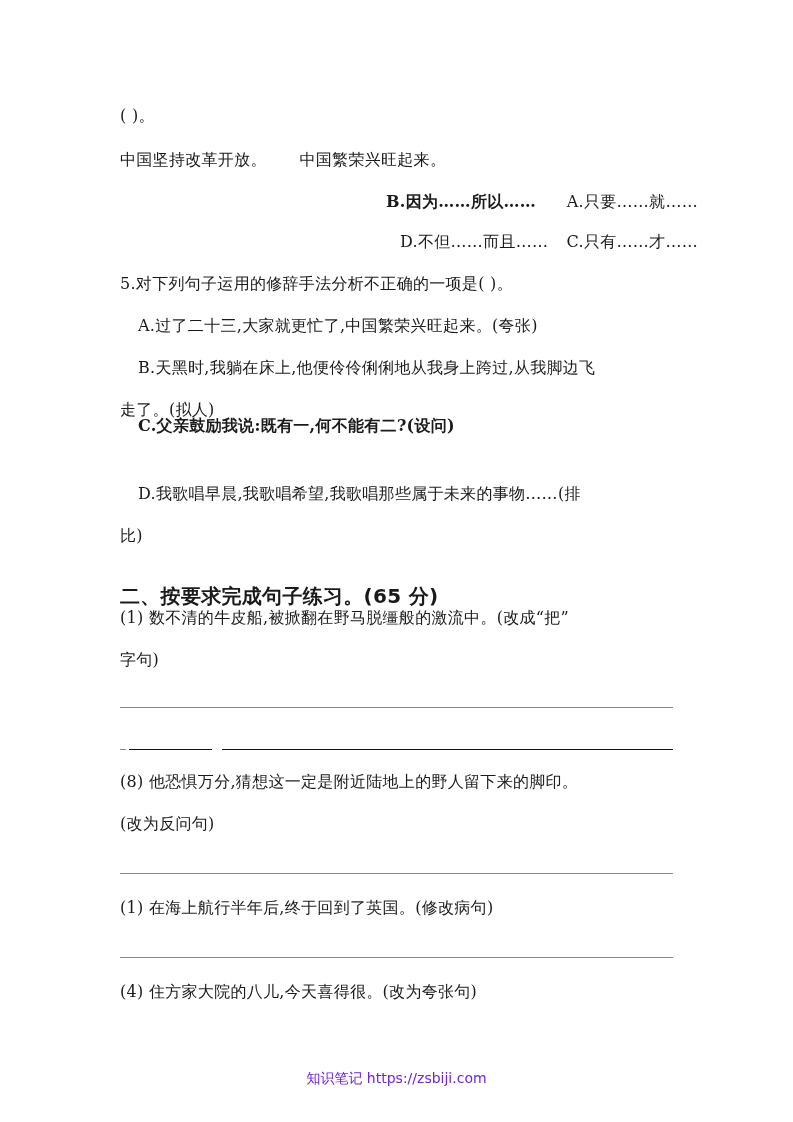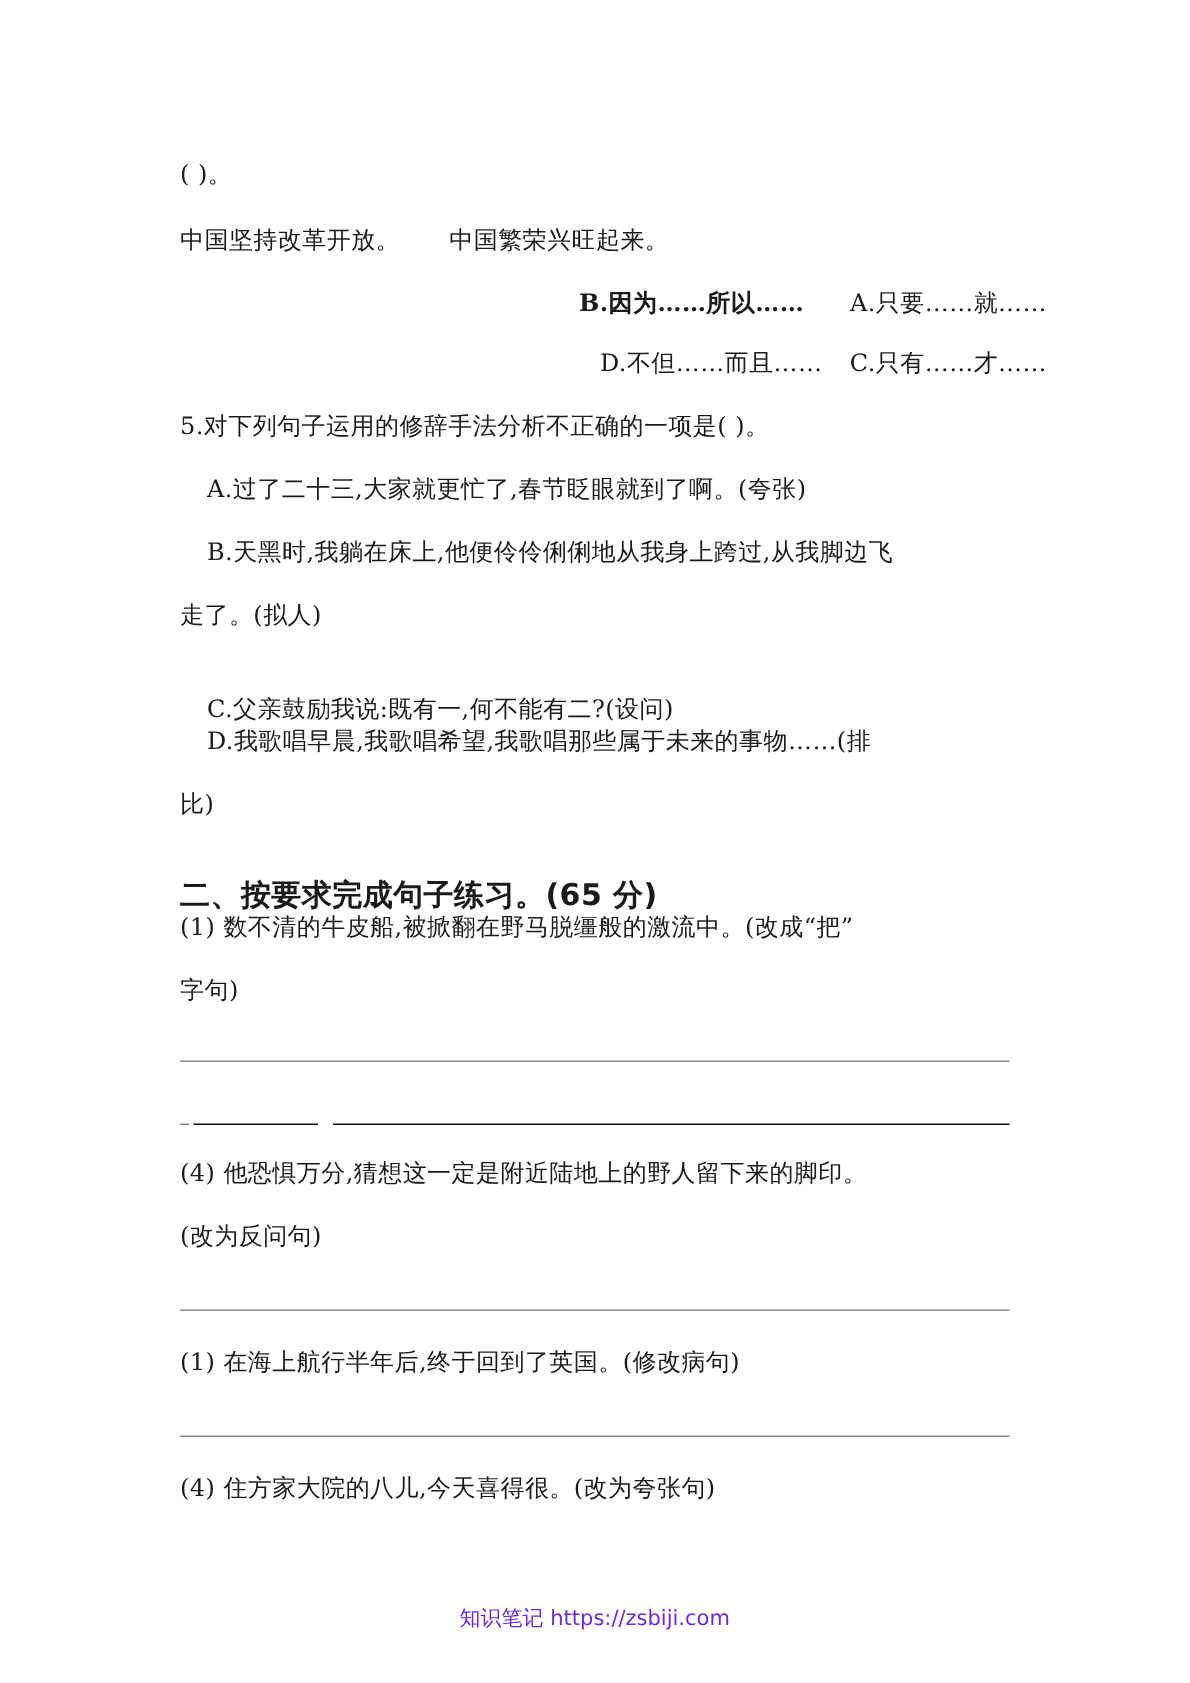--- a/index.html
+++ b/index.html
@@ -62,38 +62,38 @@
 <div class="line opt" style="top:192px; width:560px;">
   <span>A.只要……就……</span>
   <span class="optB" style="left:248px;font-weight:bold;">B.因为……所以……</span>
 </div>
 <div class="line opt" style="top:232px; width:560px;">
   <span>C.只有……才……</span>
   <span class="optD" style="left:262px;">D.不但……而且……</span>
 </div>
 
 <div class="line" style="top:274px;">5.对下列句子运用的修辞手法分析不正确的一项是(      )。</div>
-<div class="line opt" style="top:316px;">A.过了二十三,大家就更忙了,春节眨眼就到了啊。(夸张)</div>
+<div class="line opt" style="top:316px;">A.过了二十三,大家就更忙了,中国繁荣兴旺起来。(夸张)</div>
 <div class="line opt" style="top:358px;">B.天黑时,我躺在床上,他便伶伶俐俐地从我身上跨过,从我脚边飞</div>
 <div class="line" style="top:400px;">走了。(拟人)</div>
-<div class="line opt" style="top:463px;">C.父亲鼓励我说:既有一,何不能有二?(设问)</div>
+<div class="line opt" style="top:416px;font-weight:bold;">C.父亲鼓励我说:既有一,何不能有二?(设问)</div>
 <div class="line opt" style="top:484px;">D.我歌唱早晨,我歌唱希望,我歌唱那些属于未来的事物……(排</div>
 <div class="line" style="top:526px;">比)</div>
 
 <div class="line bold" style="top:566px;">二、按要求完成句子练习。(65 分)</div>
 
 <div class="line" style="top:608px;">(1) 数不清的牛皮船,被掀翻在野马脱缰般的激流中。(改成“把”</div>
 <div class="line" style="top:650px;">字句)</div>
 
 <div class="rule" style="top:707px; left:120px; width:553px;"></div>
 <div class="rule" style="top:749px; left:120px; width:6px;"></div>
 <div class="rule dark" style="top:749px; left:129px; width:83px;"></div>
 <div class="rule dark" style="top:749px; left:222px; width:451px;"></div>
 
-<div class="line" style="top:772px;">(4) 他恐惧万分,猜想这一定是附近陆地上的野人留下来的脚印。</div>
+<div class="line" style="top:772px;">(8) 他恐惧万分,猜想这一定是附近陆地上的野人留下来的脚印。</div>
 <div class="line" style="top:814px;">(改为反问句)</div>
 
 <div class="rule" style="top:873px; left:120px; width:553px;"></div>
 
 <div class="line" style="top:898px;">(1) 在海上航行半年后,终于回到了英国。(修改病句)</div>
 
 <div class="rule" style="top:957px; left:120px; width:553px;"></div>
 
 <div class="line" style="top:982px;">(4) 住方家大院的八儿,今天喜得很。(改为夸张句)</div>
 

